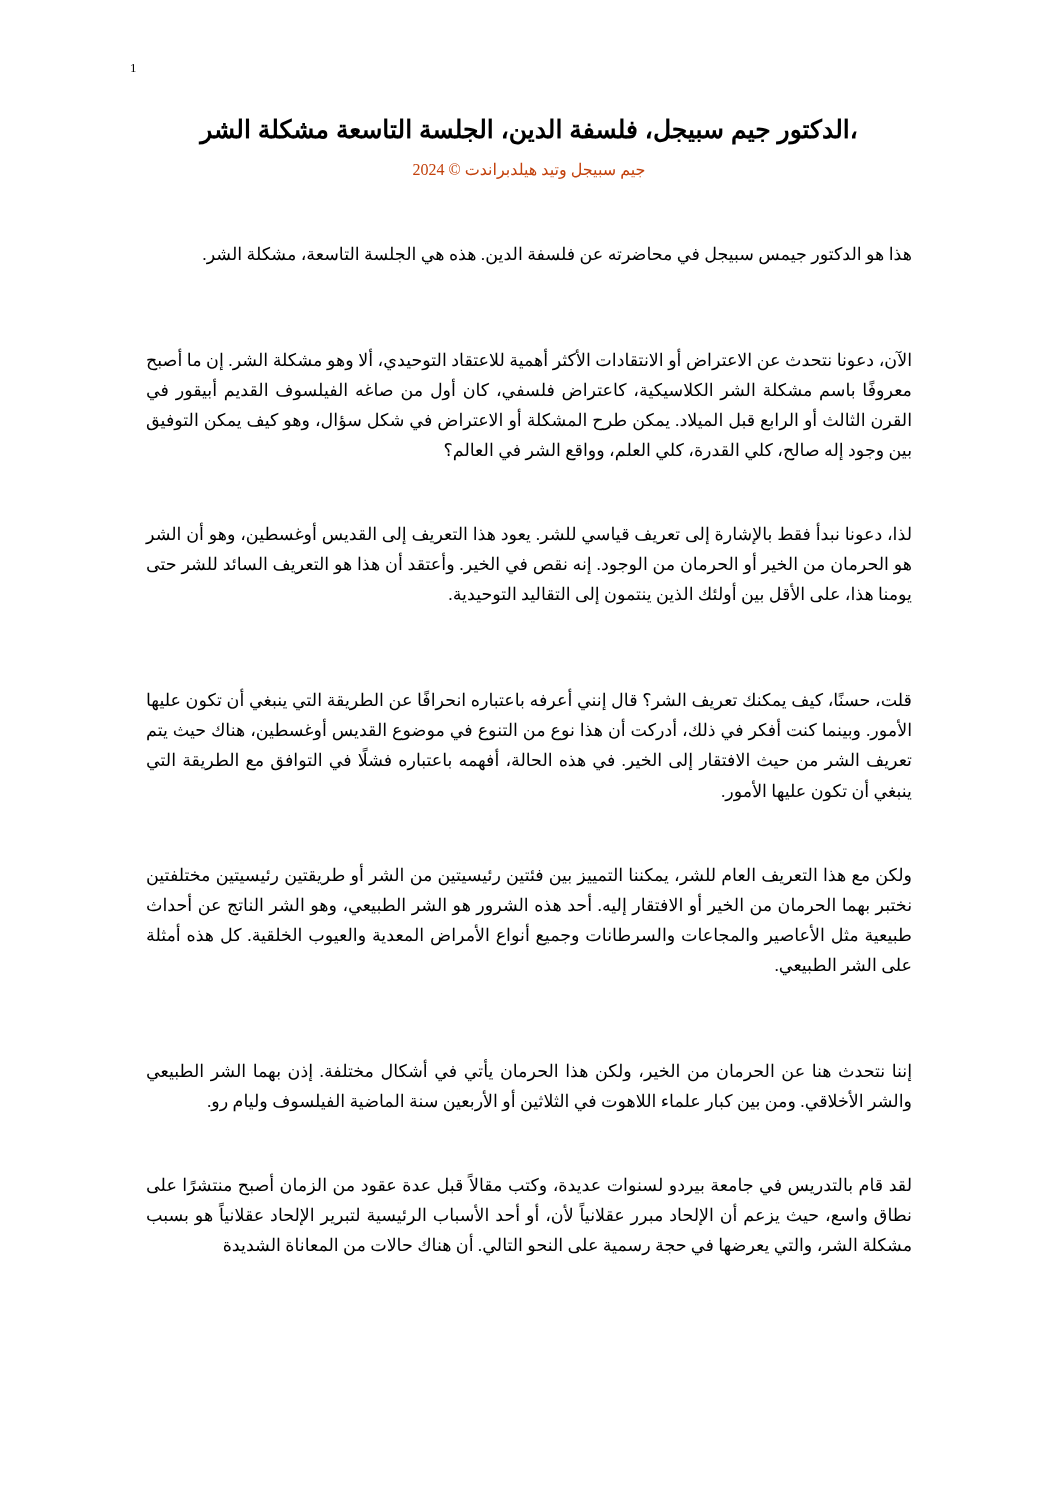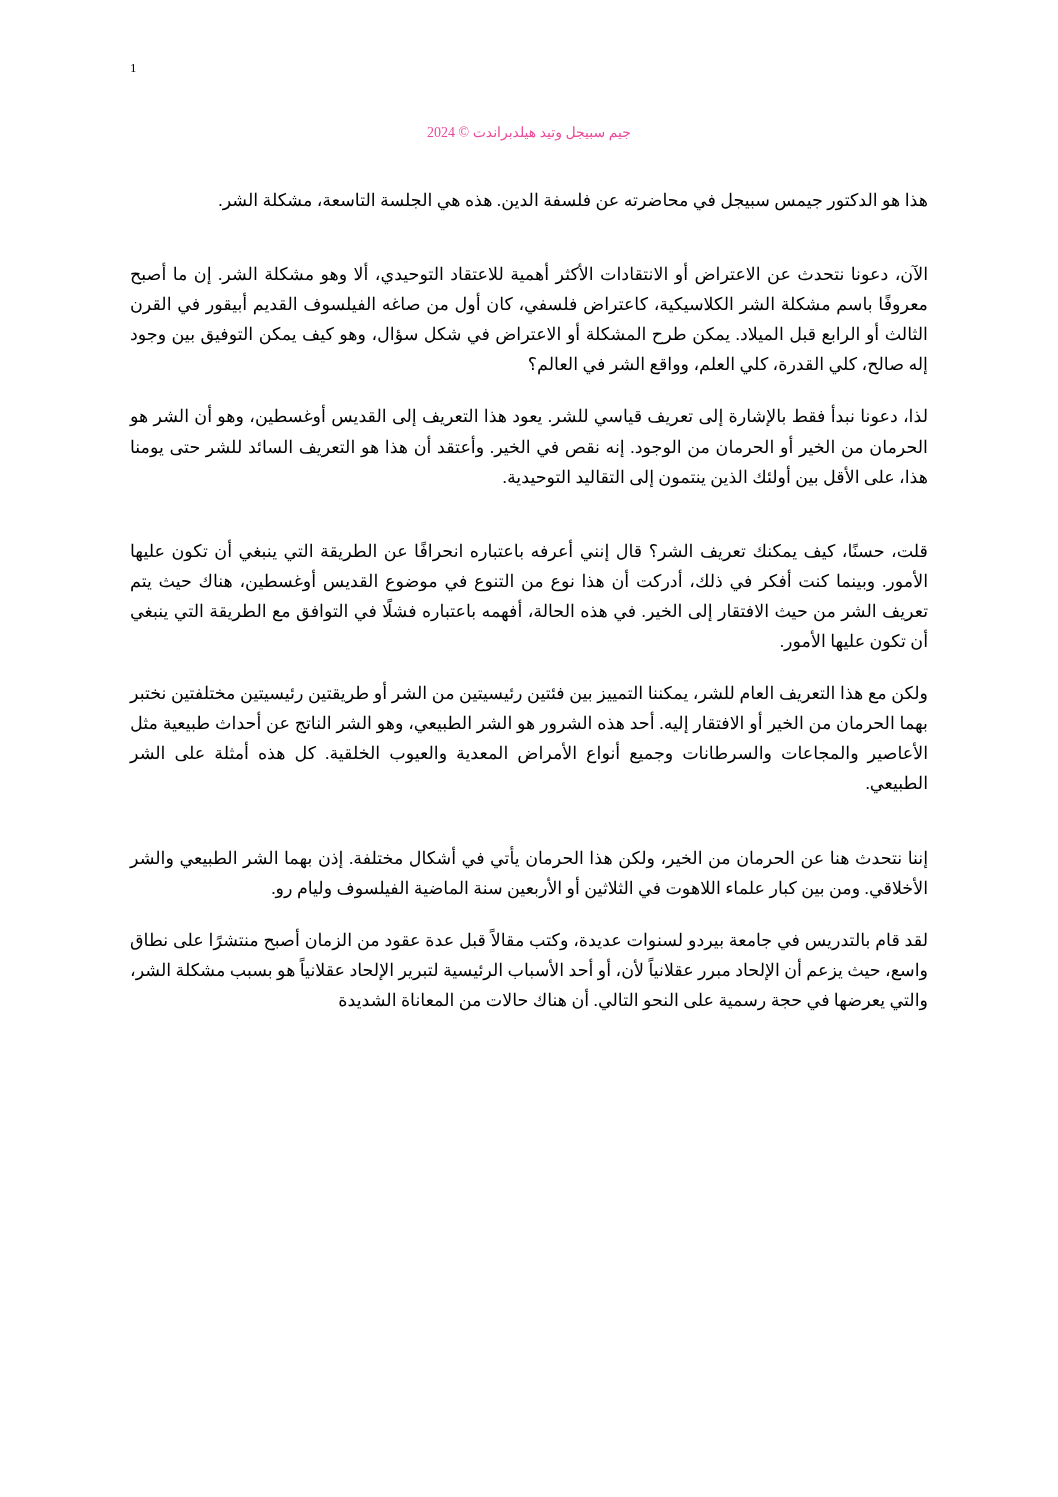--- a/index.html
+++ b/index.html
@@ -40,50 +40,51 @@
     font-weight: bold;
     font-size: 25px;
     line-height: 1.42;
     text-align: center;
     color: #000;
     margin: 0 0 4px 0;
     letter-spacing: 0px;
   }
   .doc-subtitle {
     font-family: "Liberation Serif", serif;
-    font-size: 14px;
+    font-size: 16px;
     text-align: center;
-    color: #ec4899;
+    color: #c2410c;
     margin: 12px 0 0 0;
   }
   .body-text {
     font-family: "Liberation Serif", serif;
     font-size: 17.5px;
     line-height: 1.72;
     color: #000;
-    margin: 0;
+    margin: 16px;
     text-align: justify;
     text-justify: inter-word;
   }
   .para-gap {
     height: 22px;
   }
   .first-gap {
     height: 44px;
   }
 </style>
 </head>
 <body>
 
 <div class="page">
 
   <div class="page-number">1</div>
 
   <div class="content">
 
+    <h1 class="doc-title">،الدكتور جيم سبيجل، فلسفة الدين، الجلسة التاسعة مشكلة الشر</h1>
 
     <div class="doc-subtitle">جيم سبيجل وتيد هيلدبراندت © 2024</div>
 
     <div class="first-gap"></div>
 
     <p class="body-text">هذا هو الدكتور جيمس سبيجل في محاضرته عن فلسفة الدين. هذه هي الجلسة التاسعة، مشكلة الشر.</p>
     <div class="para-gap"></div>
 
     <div class="para-gap"></div>
 

